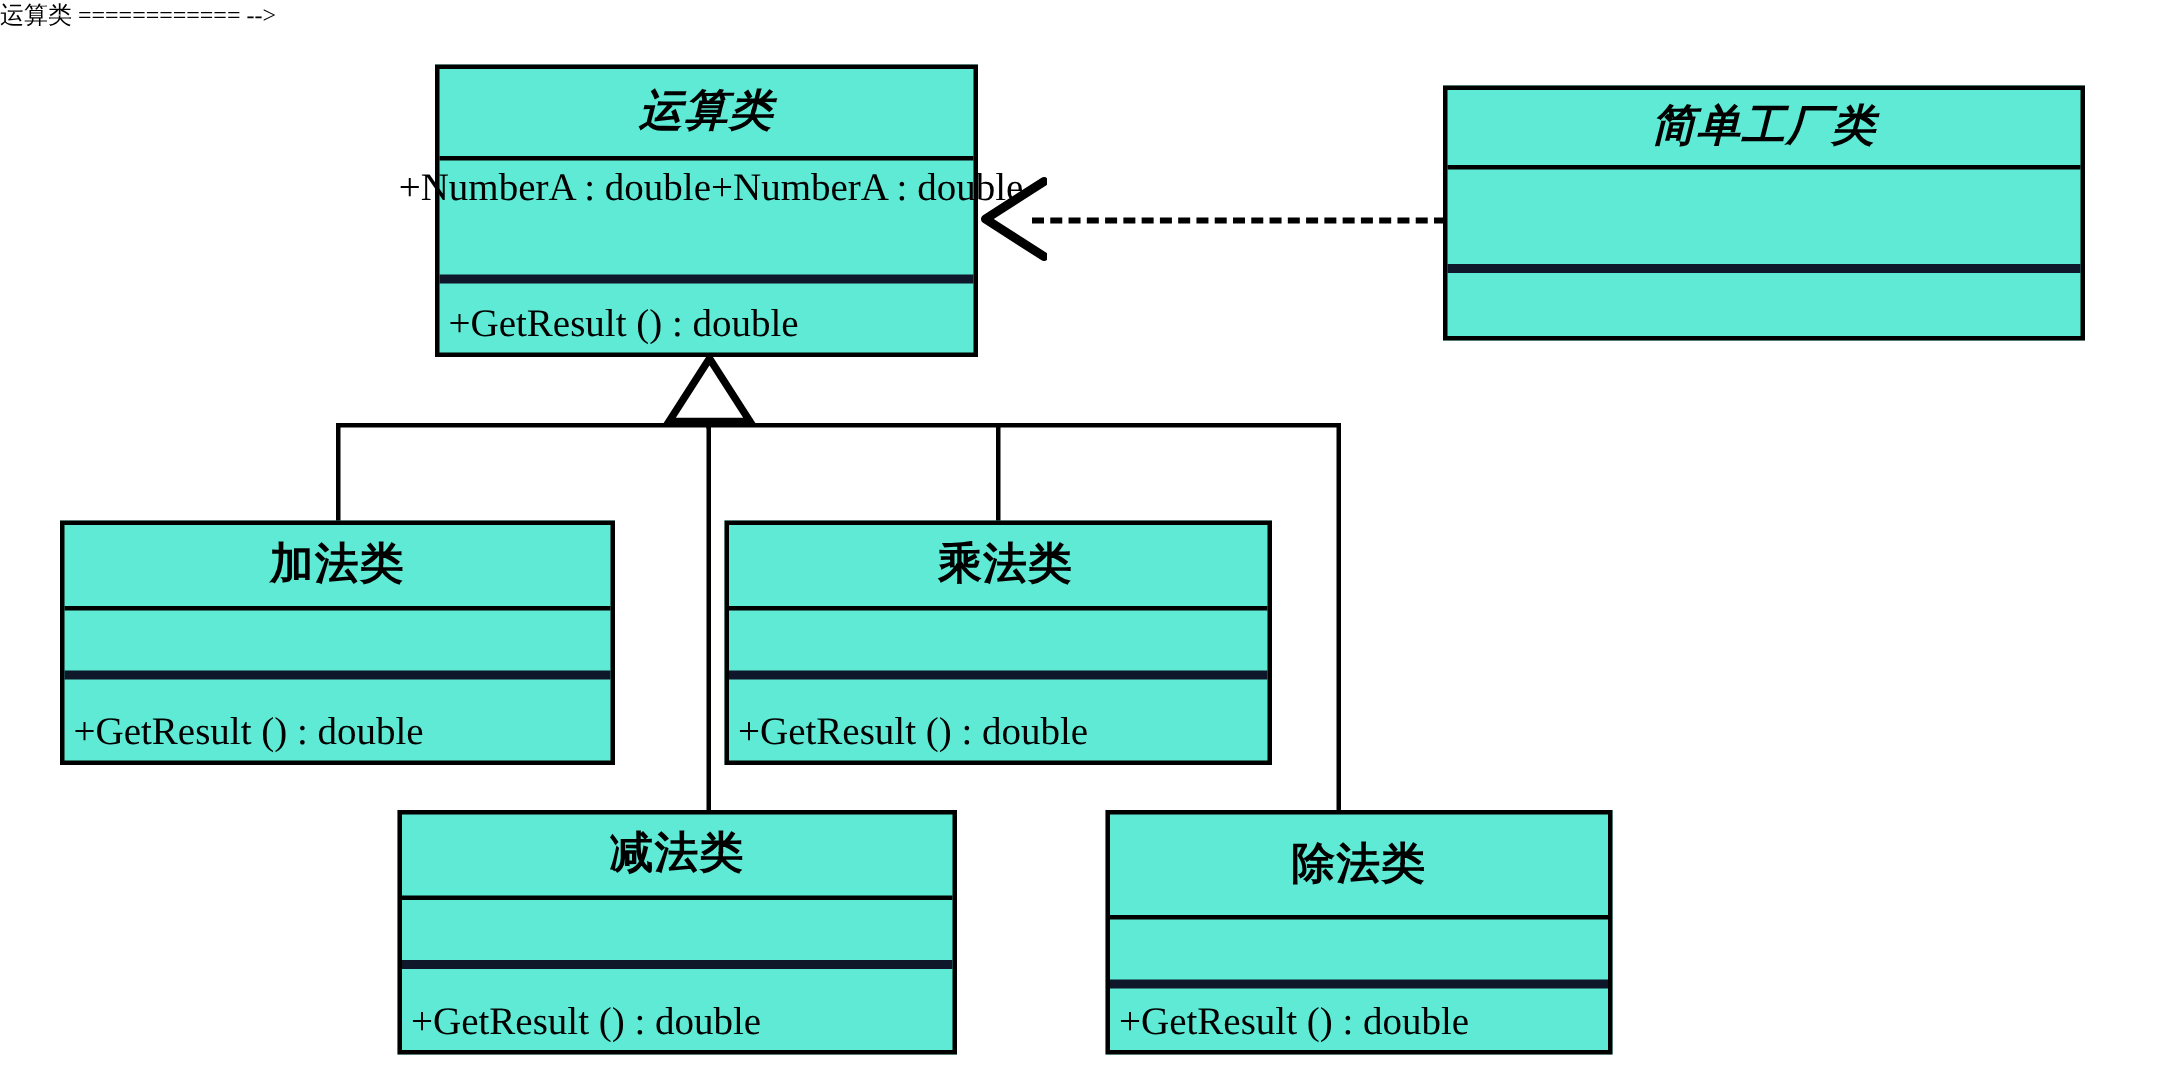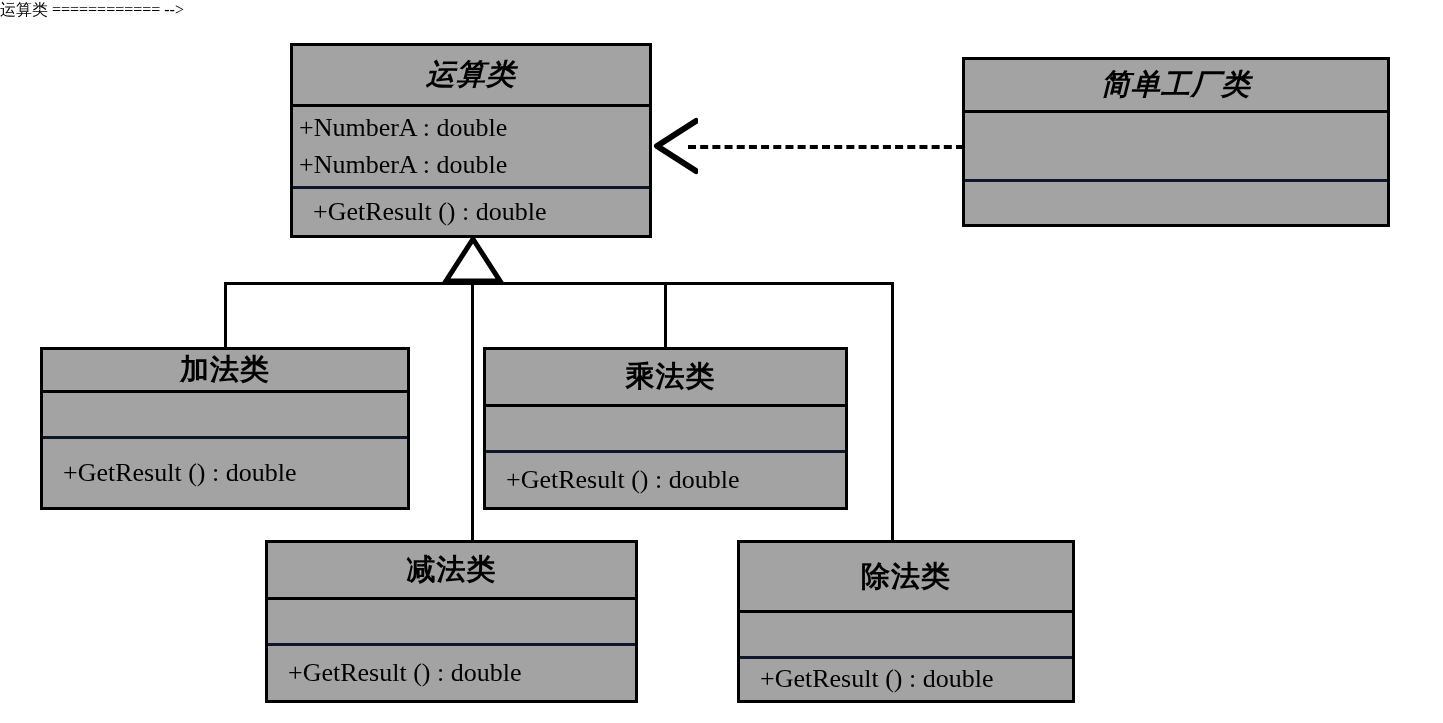--- a/index.html
+++ b/index.html
@@ -18,21 +18,21 @@
     height: 723px;
     background: #ffffff;
     overflow: hidden;
   }
 
   
   .uml-class {
     position: absolute;
     box-sizing: border-box;
     border: 3px solid #000000;
-    background: #a3a3a3;
+    background: #5eead4;
     display: flex;
     flex-direction: column;
     z-index: 5;
   }
   .uml-name {
     box-sizing: border-box;
     display: flex;
     align-items: center;
     justify-content: center;
     border-bottom: 3px solid #000000;
@@ -40,32 +40,32 @@
     font-size: 29px;
     letter-spacing: 1px;
     line-height: 1.1;
     white-space: nowrap;
   }
   .uml-name.abstract {
     font-style: italic;
   }
   .uml-attrs {
     box-sizing: border-box;
-    border-bottom: 3px solid #0f172a;
+    border-bottom: 6px solid #0f172a;
     display: flex;
-    flex-direction: column;
+    flex-direction: row;
     justify-content: center;
     padding-left: 6px;
   }
   .uml-ops {
     box-sizing: border-box;
     display: flex;
     flex-direction: column;
-    justify-content: center;
-    padding-left: 20px;
+    justify-content: flex-end;
+    padding-left: 6px;
   }
   .uml-row {
     font-size: 26px;
     line-height: 1.42;
     white-space: nowrap;
     font-family: "Liberation Serif", "DejaVu Serif", serif;
   }
   .uml-attrs.empty { }
 
   
@@ -118,21 +118,21 @@
   </div>
 
   
   <div class="uml-class" style="left:962px; top:57px; width:428px; height:170px;font-style:italic;">
     <div class="uml-name" style="height:53px;">简单工厂类</div>
     <div class="uml-attrs empty" style="height:69px;"></div>
   </div>
 
   
   <div class="uml-class" style="left:40px; top:347px; width:370px; height:163px;">
-    <div class="uml-name" style="height:43px;">加法类</div>
+    <div class="uml-name" style="height:57px;">加法类</div>
     <div class="uml-attrs empty" style="height:46px;"></div>
     <div class="uml-ops" style="flex:1;">
       <div class="uml-row">+GetResult () : double</div>
     </div>
   </div>
 
   
   <div class="uml-class" style="left:483px; top:347px; width:365px; height:163px;">
     <div class="uml-name" style="height:57px;padding-left:10px;">乘法类</div>
     <div class="uml-attrs empty" style="height:46px;"></div>

